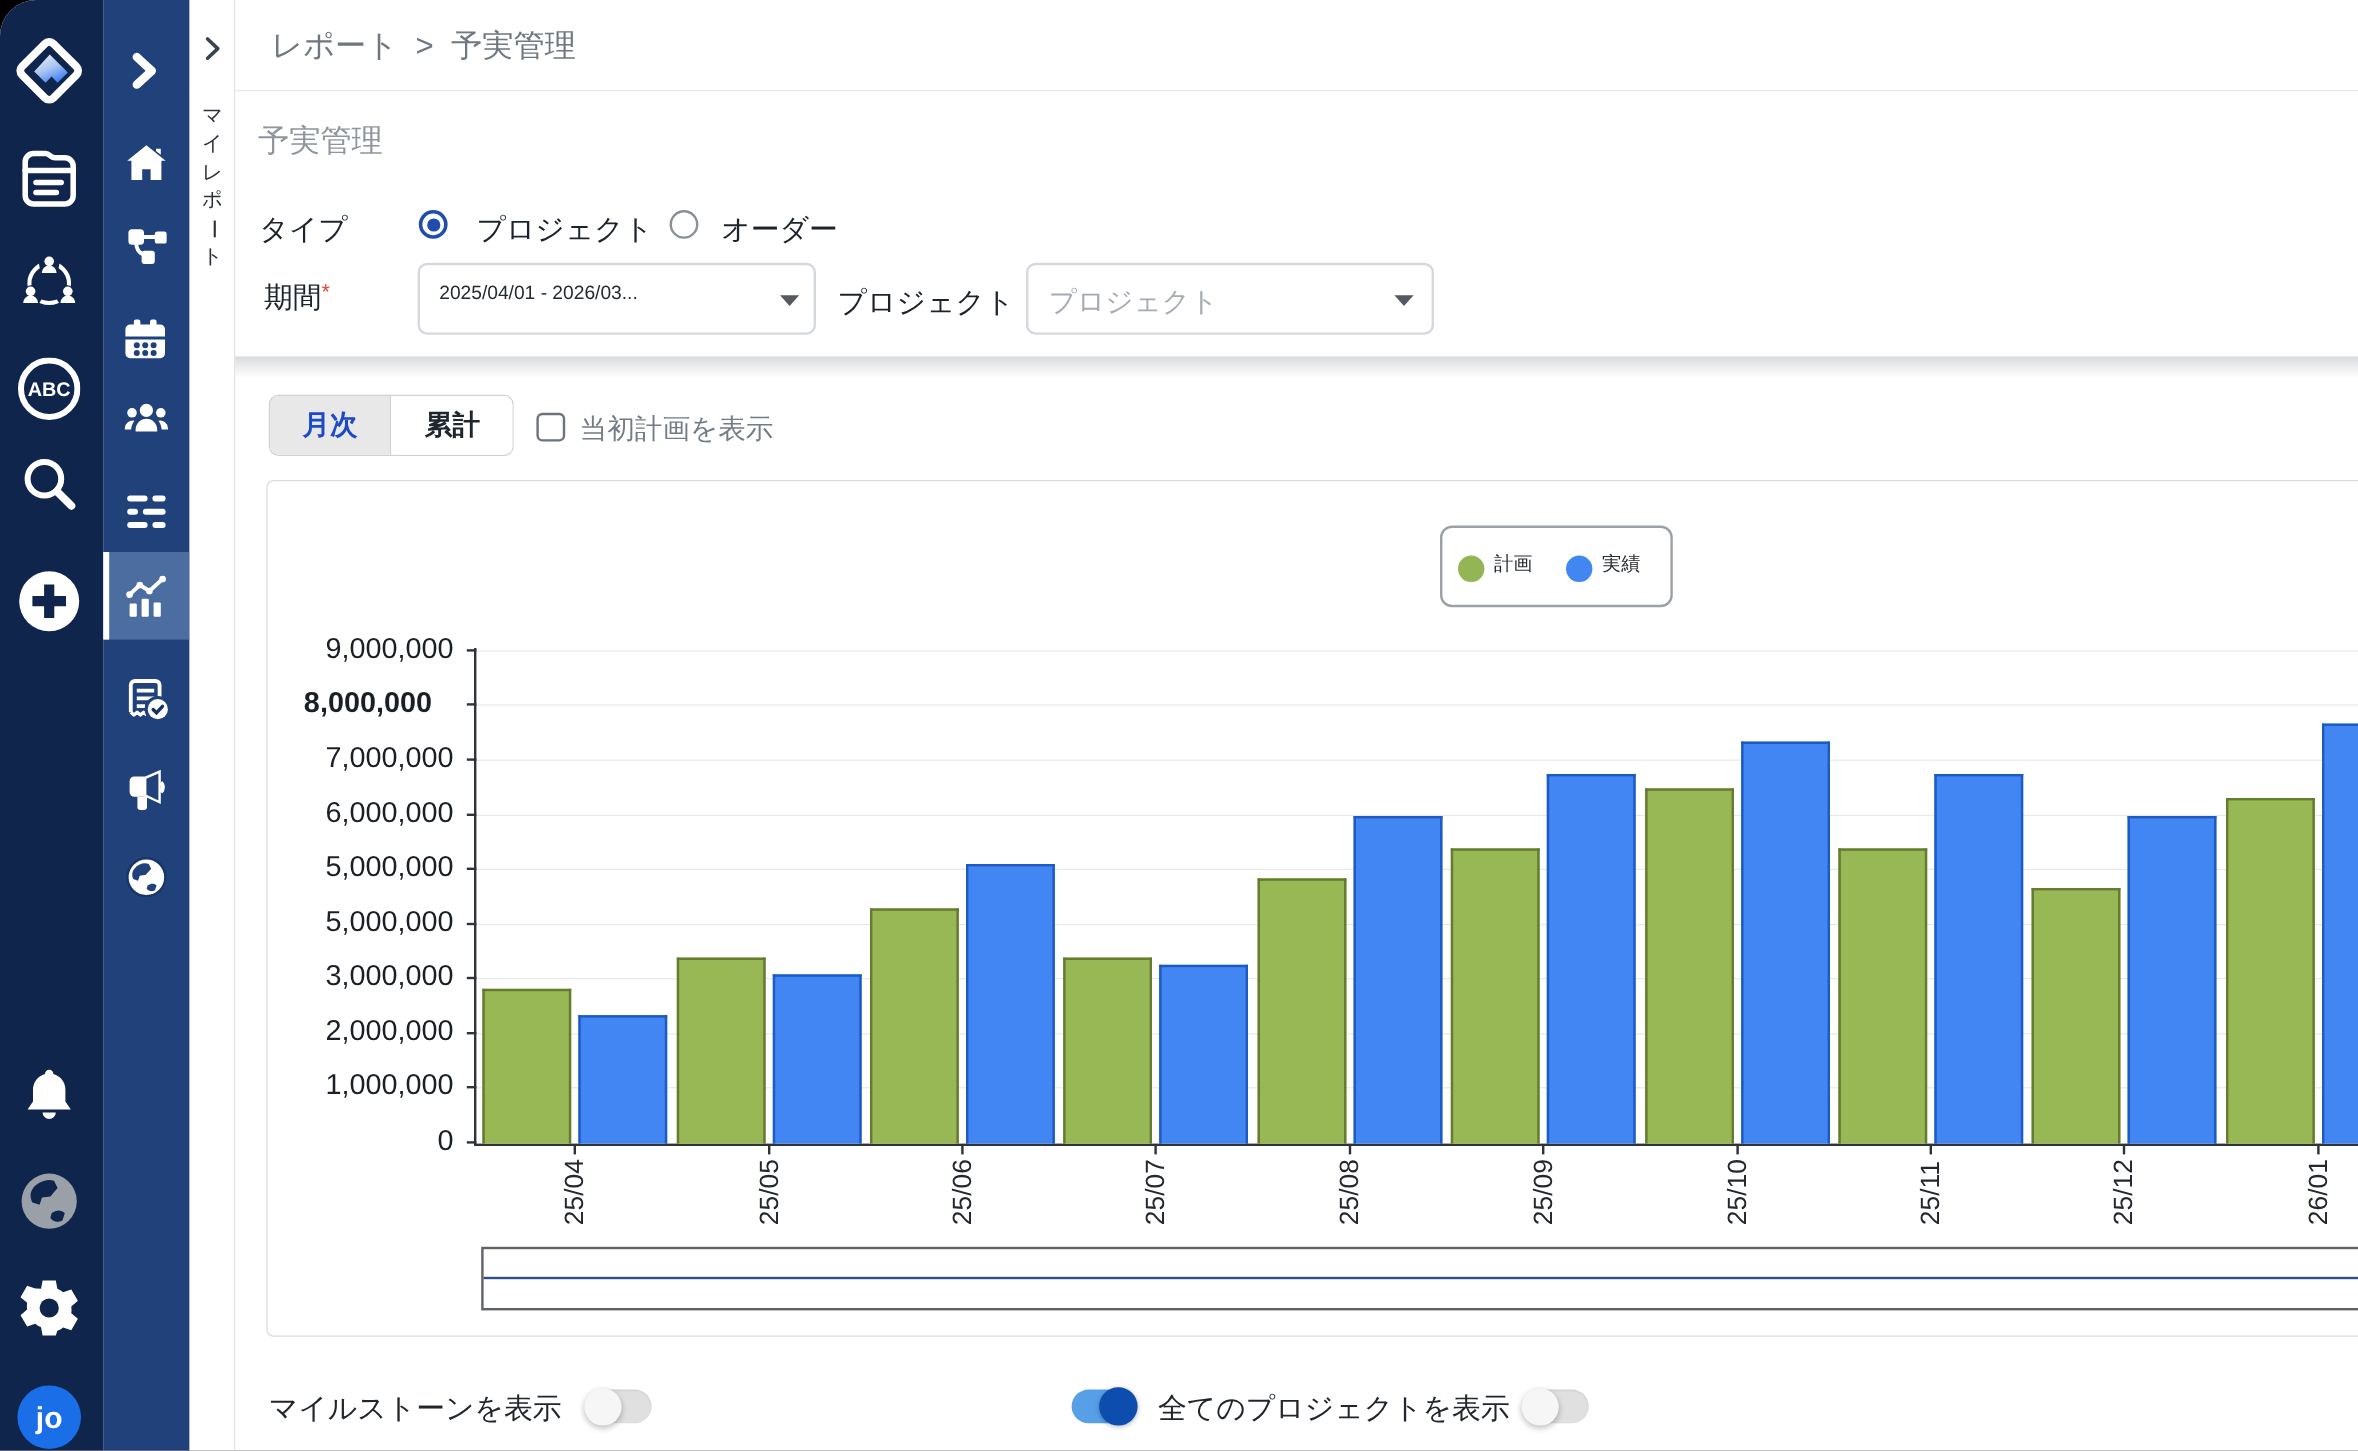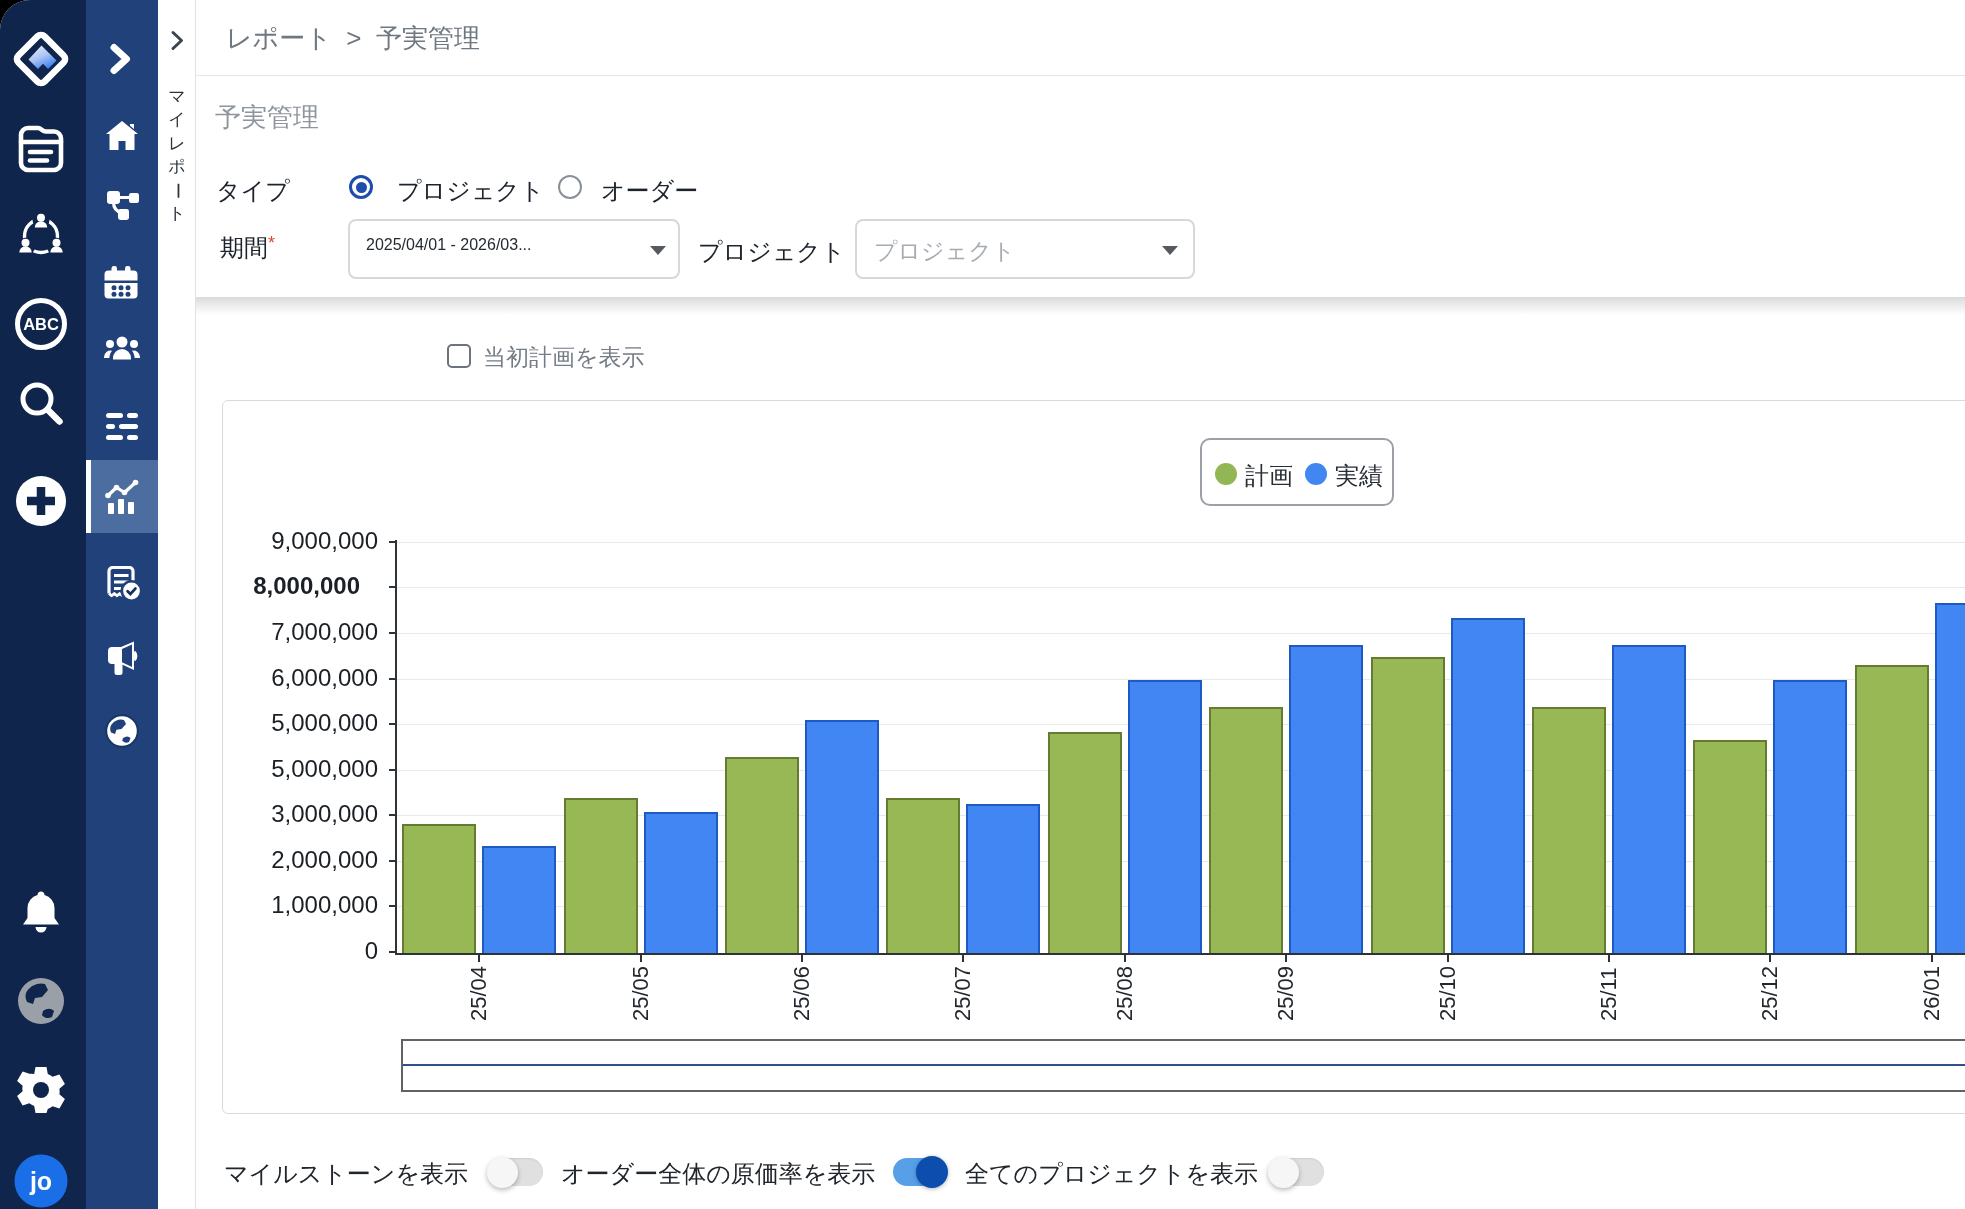--- a/index.html
+++ b/index.html
@@ -31,21 +31,21 @@
   .tab1 { position:absolute; left:0; top:0; width:101px; height:49px; background:#e8e8e8; border-right:1px solid #cdd0d4; border-radius:7px 0 0 7px;
           color:#1b49c7; font-weight:bold; font-size:23px; line-height:49px; text-align:center; }
   .tab2 { position:absolute; left:102px; top:0; width:100px; height:49px; background:#fff; border-radius:0 7px 7px 0;
           color:#20262e; font-weight:bold; font-size:23px; line-height:49px; text-align:center; }
   .cb { position:absolute; left:447px; top:344px; width:24px; height:24px; border:2.5px solid #6d737c; border-radius:5px; background:#fff; }
   .cb-lbl { position:absolute; left:483px; top:342px; font-size:23px; color:#747c87; }
   
   .panel { position:absolute; left:222px; top:400px; width:1763px; height:714px; border:1px solid #d8dbde; border-radius:6px; background:#fff; }
   .legend { position:absolute; left:1200px; top:438px; width:194px; height:68px; border:2px solid #9ba1a7; border-radius:10px; background:#fff; }
   .ldot { position:absolute; top:23px; width:22px; height:22px; border-radius:50%; }
-  .ltxt { position:absolute; top:20px; font-size:24px; color:#272d34; }
+  .ltxt { position:absolute; top:20px; font-size:16px; color:#272d34; }
   .gridline { position:absolute; height:1px; background:#e7e9eb; }
   .ylab { position:absolute; width:140px; text-align:right; font-size:24px; color:#1b2026; }
   .bar { position:absolute; }
   .bar.g { background:#97b854; border:2px solid #647b31; border-bottom:none; }
   .bar.b { background:#4286f3; border:2px solid #1e5ac4; border-bottom:none; }
   .xtick { position:absolute; width:2px; height:8px; background:#2e3338; top:954px; }
   .xlab { position:absolute; font-size:22px; color:#23282e; white-space:nowrap; transform-origin:0 0; transform:rotate(-90deg); }
   
   .dtable { position:absolute; left:401px; top:1039px; width:1584px; height:53px; border:2px solid #5f6368; background:#fff; }
   .dtable .mid { position:absolute; left:0; top:23px; width:100%; height:2px; background:#30508c; }
@@ -75,20 +75,24 @@
   <div class="formrow lbl" style="left:220px; top:232px;">期間<span style="color:#e0452f; font-size:18px; vertical-align:7px;">*</span></div>
   <div class="select" style="left:348px; top:219px; width:332px;"></div>
   <div class="formrow" style="left:366px; top:236px; font-size:16px; color:#252b33;">2025/04/01 - 2026/03...</div>
   <div class="caret" style="left:650px; top:246px;"></div>
   <div class="formrow lbl" style="left:698px; top:236px;">プロジェクト</div>
   <div class="select" style="left:855px; top:219px; width:340px;"></div>
   <div class="formrow" style="left:874px; top:236px; font-size:23px; color:#a7acb4;">プロジェクト</div>
   <div class="caret" style="left:1162px; top:246px;"></div>
   <div class="shadowband"></div>
 
+  <div class="tabs">
+      <div class="tab1">月次</div>
+      <div class="tab2">累計</div>
+    </div>
   <div class="cb"></div>
   <div class="cb-lbl">当初計画を表示</div>
 
   <div class="panel"></div>
   <div class="legend">
     <div class="ldot" style="left:13px; background:#93b655;"></div>
     <div class="ltxt" style="left:43px;">計画</div>
     <div class="ldot" style="left:103px; background:#4286f2;"></div>
     <div class="ltxt" style="left:133px;">実績</div>
   </div>
@@ -166,21 +170,20 @@
   <div class="xtick" style="left:1930.8px;"></div>
   <div class="xlab" style="left:1918.8px; top:1021px;">26/01</div>
     </div>
 
   <div class="dtable">
       <div class="mid"></div>
     </div>
 
   <div class="tglrow-lbl" style="left:224px;">マイルストーンを表示</div>
   <div class="tgl off" style="left:490px;"></div>
-  <div class="tglrow-lbl" style="left:561px;">オーダー全体の原価率を表示</div>
   <div class="tgl on" style="left:893px;"></div>
   <div class="tglrow-lbl" style="left:965px;">全てのプロジェクトを表示</div>
   <div class="tgl off" style="left:1271px;"></div>
 
   <div class="col-outer"></div>
   <div class="col-inner"></div>
   <div class="hl-row"></div>
   <div class="hl-bar"></div>
   <div class="strip">
     <svg style="position:absolute; left:11px; top:30px;" width="16" height="21" viewBox="0 0 16 21">

